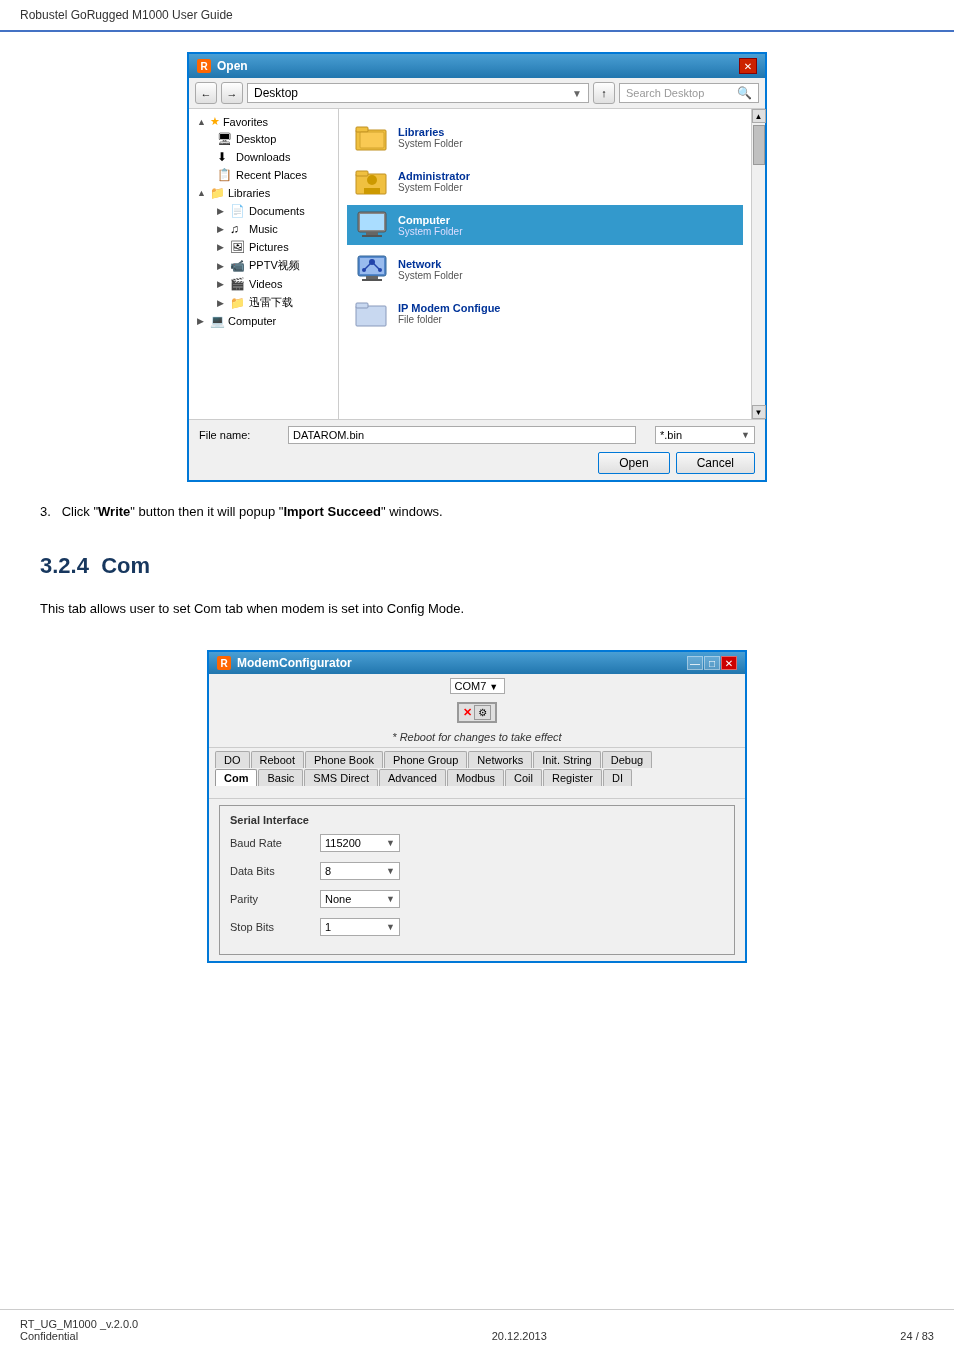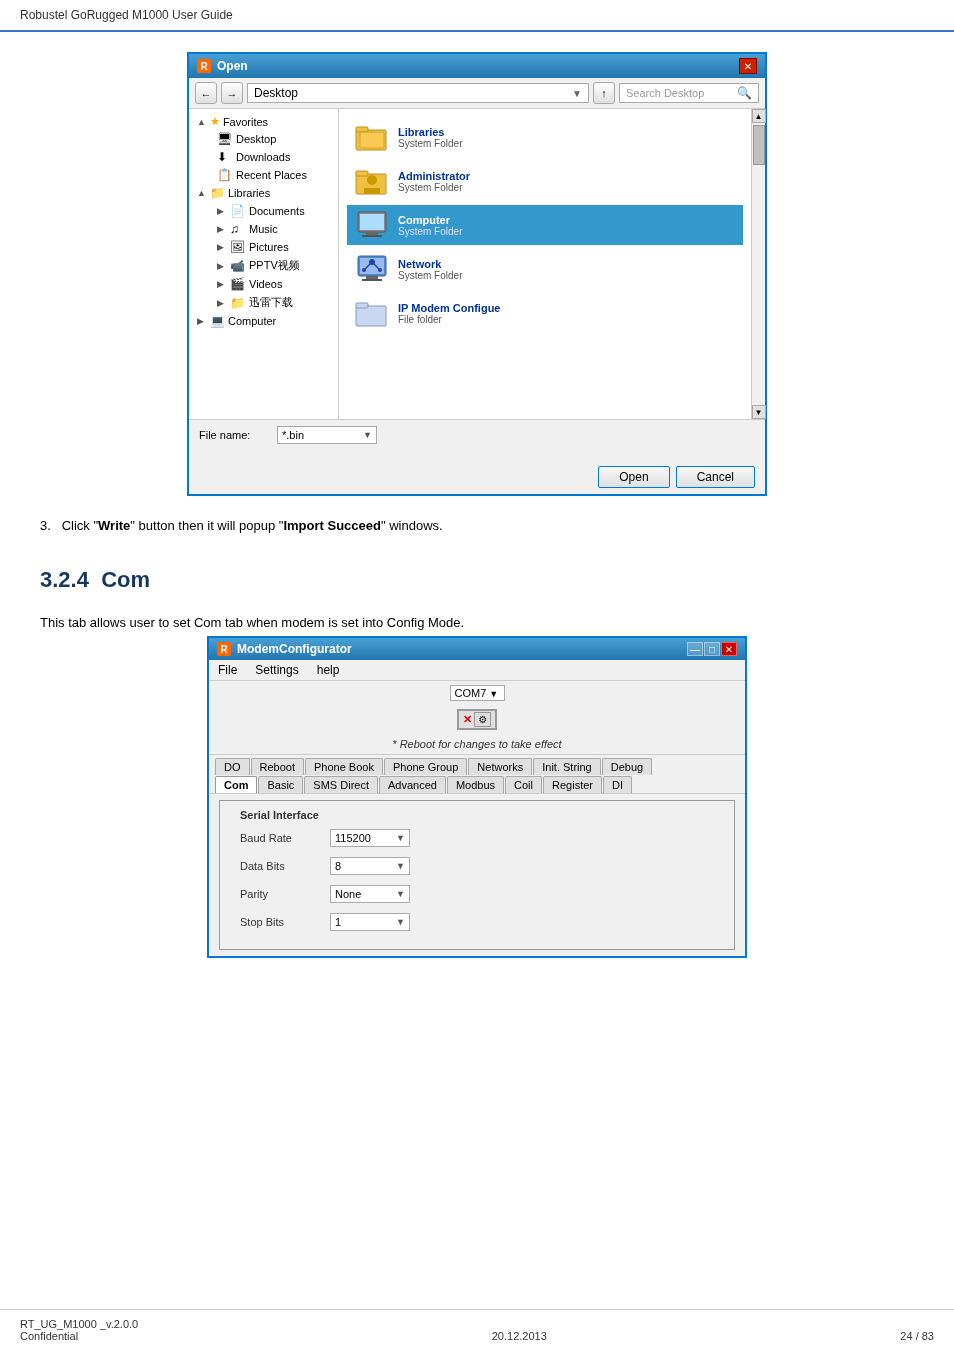--- a/index.html
+++ b/index.html
@@ -278,22 +278,22 @@
     
     .dialog-bottom {
       background: #f0f0f0;
       border-top: 1px solid #ccc;
       padding: 6px 10px;
     }
 
     .filename-row {
       display: flex;
       align-items: center;
-      gap: 8px;
-      margin-bottom: 22px;
+      gap: 19px;
+      margin-bottom: 8px;
     }
 
     .filename-label { font-size: 11px; width: 70px; }
 
     .filename-input {
       flex: 1;
       border: 1px solid #aaa;
       padding: 2px 4px;
       font-size: 11px;
       background: white;
@@ -336,21 +336,21 @@
     .section-heading {
       font-size: 22px;
       font-weight: bold;
       color: #17375E;
       margin-bottom: 16px;
       padding-bottom: 4px;
     }
 
     .section-desc {
       font-size: 13px;
-      margin-bottom: 4px;
+      margin-bottom: 32px;
       line-height: 1.5;
     }
 
     
     .modem-dialog {
       border: 2px solid #0078d7;
       background: #f0f0f0;
       width: 540px;
       font-size: 12px;
       margin: 0 auto;
@@ -437,21 +437,21 @@
 
     .reboot-text {
       font-size: 11px;
       color: #333;
       font-style: italic;
     }
 
     
     .tabs-area {
       background: #f0f0f0;
-      padding: 3px 6px 0 6px;
+      padding: 3px 6px 12px 6px;
       border-bottom: 1px solid #ccc;
     }
 
     .tabs-row {
       display: flex;
       gap: 1px;
       flex-wrap: wrap;
     }
 
     .tab-item {
@@ -482,21 +482,21 @@
       font-size: 11px;
       color: #333;
       padding: 4px 10px;
       font-style: italic;
     }
 
     
     .serial-group {
       margin: 6px 10px;
       border: 1px solid #999;
-      padding: 8px 20px;
+      padding: 8px 10px;
     }
 
     .serial-group-title {
       font-size: 11px;
       font-weight: bold;
       margin-bottom: 8px;
       color: #333;
     }
 
     .field-row {
@@ -786,20 +786,21 @@
           <div class="scrollbar-thumb"></div>
           <div style="flex:1;"></div>
           <div class="scrollbar-down">▼</div>
         </div>
 
       </div>
 
       <div class="dialog-bottom">
         <div class="filename-row">
           <span class="filename-label">File name:</span>
+          <input class="filename-input" type="text" value="DATAROM.bin" style="">
           <div class="filetype-select">
             <span>*.bin</span>
             <span class="select-arrow">▼</span>
           </div>
         </div>
         <div class="action-row">
           <button class="dialog-action-btn">Open</button>
           <button class="dialog-action-btn">Cancel</button>
         </div>
       </div>
@@ -824,25 +825,20 @@
         <div style="width:14px;height:14px;background:#ff6600;border-radius:2px;display:flex;align-items:center;justify-content:center;font-size:10px;font-weight:bold;color:white;">R</div>
         <span>ModemConfigurator</span>
       </div>
       <div class="modem-titlebar-controls">
         <div class="modem-ctrl-btn">—</div>
         <div class="modem-ctrl-btn">□</div>
         <div class="modem-ctrl-btn" style="background:#cc0000;">✕</div>
       </div>
     </div>
 
-    <div class="modem-menubar">
-      <div class="menu-item">File</div>
-      <div class="menu-item">Settings</div>
-      <div class="menu-item">help</div>
-    </div>
 
     <div class="com-row">
       <div class="com-select">
         <span>COM7</span> <span style="font-size:9px;">▼</span>
       </div>
       <div class="connect-btn">
         <span style="color:red;font-weight:bold;">✕</span>
         <span style="font-size:10px;border:1px solid #999;padding:1px 3px;background:#ddd;">⚙</span>
       </div>
       <span class="reboot-text">* Reboot for changes to take effect</span>

